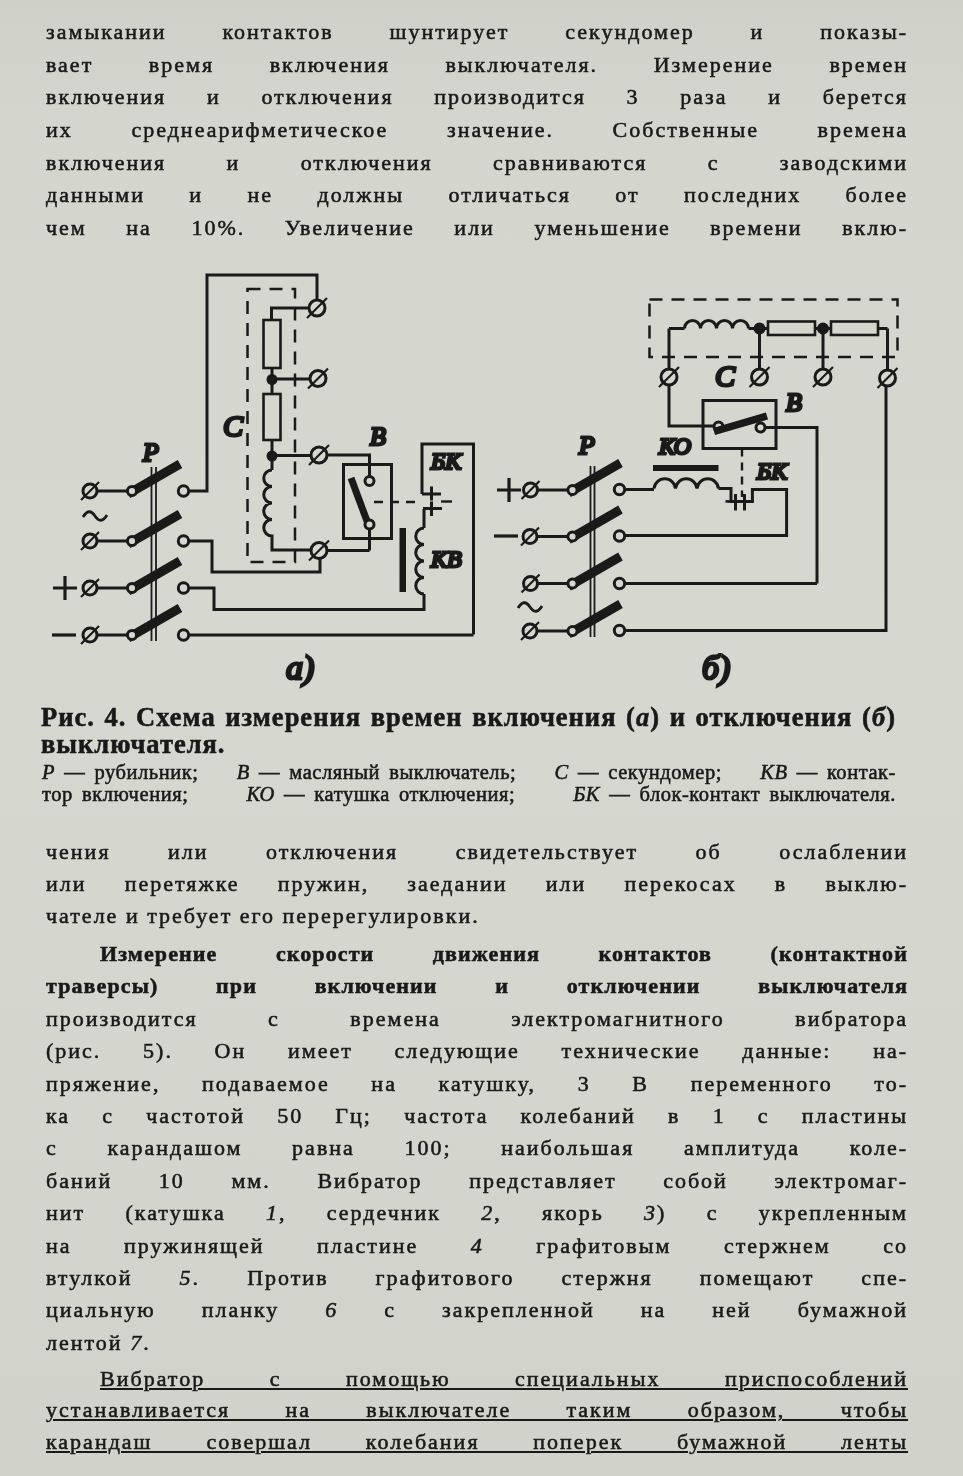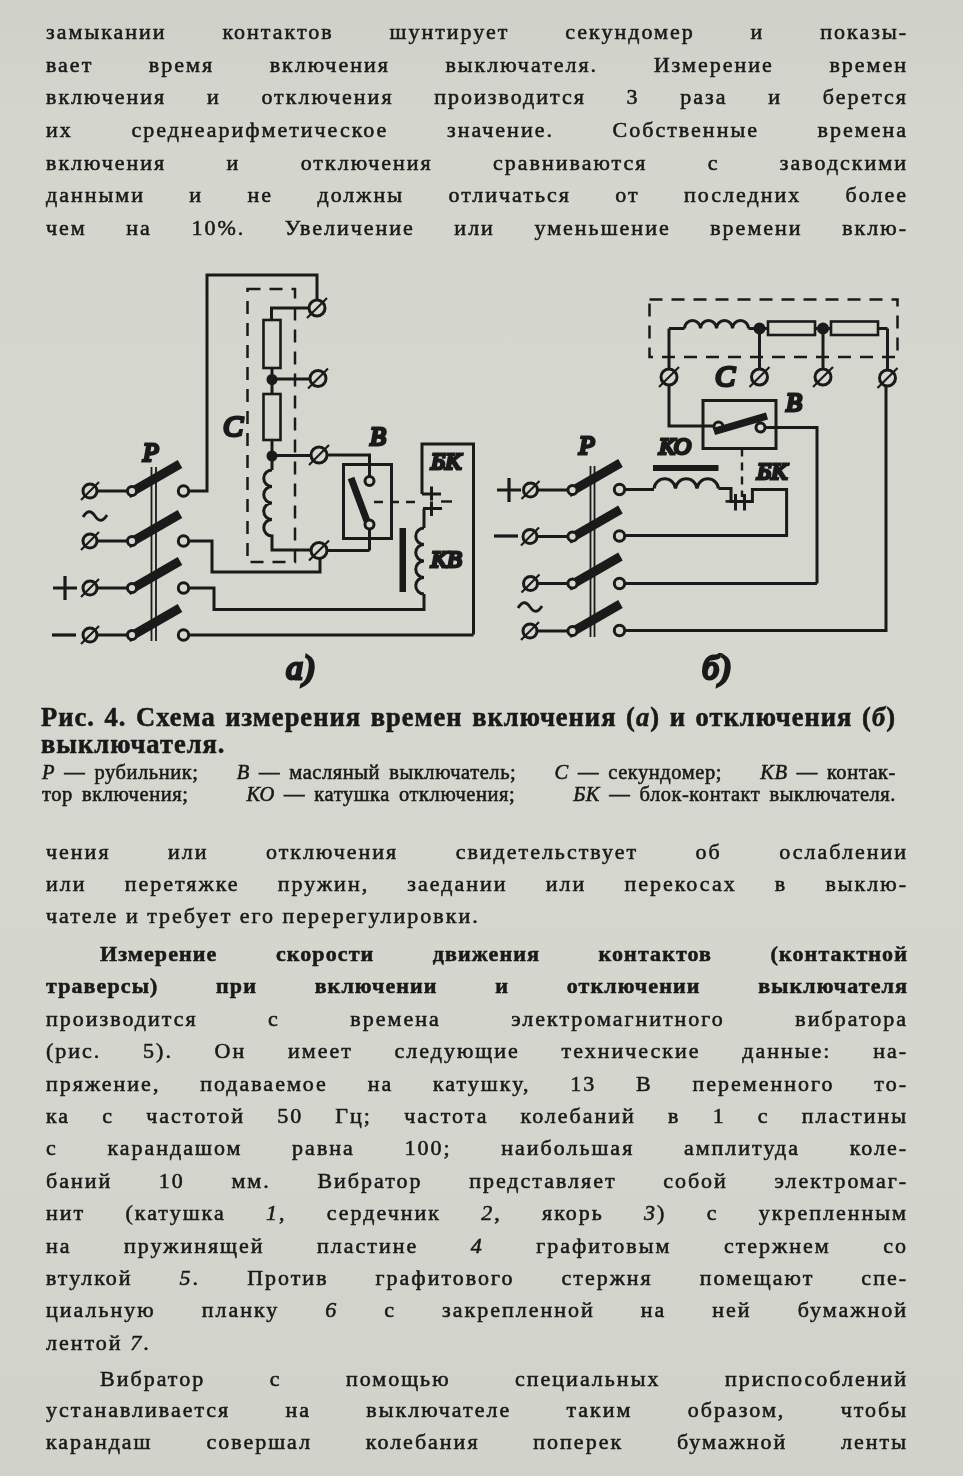--- a/index.html
+++ b/index.html
@@ -3,21 +3,21 @@
 <meta charset="utf-8">
 <style>
 html,body{margin:0;padding:0;}
 body{width:963px;height:1476px;background:linear-gradient(180deg,#cfd1c9 0%,#d4d6ce 8%,#d6d8d0 45%,#d4d6ce 75%,#d1d3cb 100%);overflow:hidden;position:relative;
   font-family:"Liberation Serif",serif;color:#191919;-webkit-text-stroke:0.55px #191919;}
 .blk{position:absolute;left:46px;width:862px;}
 .l{height:32.2px;line-height:32.2px;font-size:22px;text-align:justify;text-align-last:justify;
   white-space:nowrap;letter-spacing:2px;}
 #p1 .l{height:32.7px;line-height:32.7px;}
 #p3 .l{height:32.4px;line-height:32.4px;}
-#p4 .l{height:31.3px;line-height:31.3px;}
+#p4 .l{height:31.3px;line-height:31.3px;text-decoration:underline;}
 .bl{letter-spacing:1.1px;}
 .ll{text-align-last:left;}
 .ind{text-indent:54px;}
 b{font-weight:bold;margin-top:44px;}
 i{font-style:italic;}
 #cap{position:absolute;left:41px;width:855px;font-weight:bold;}
 #cap .c{height:27.2px;line-height:27.2px;font-size:26.5px;letter-spacing:1px;text-align:justify;text-align-last:justify;white-space:nowrap;}
 #cap .c2{text-align-last:left;}
 #leg{position:absolute;left:42px;width:854px;}
 #leg .e{display:inline-block;word-spacing:3.5px;}
@@ -228,21 +228,21 @@
 <div class="l">чения или отключения свидетельствует об ослаблении</div>
 <div class="l">или перетяжке пружин, заедании или перекосах в выклю-</div>
 <div class="l ll">чателе и требует его перерегулировки.</div>
 </div>
 
 <div class="blk" id="p3" style="top:938px;">
 <div class="l ind bl"><b>Измерение скорости движения контактов (контактной</b></div>
 <div class="l bl"><b>траверсы) при включении и отключении выключателя</b></div>
 <div class="l">производится с времена электромагнитного вибратора</div>
 <div class="l">(рис. 5). Он имеет следующие технические данные: на-</div>
-<div class="l">пряжение, подаваемое на катушку, 13 В переменного то-</div>
+<div class="l">пряжение, подаваемое на катушку, 3 В переменного то-</div>
 <div class="l">ка с частотой 50 Гц; частота колебаний в 1 с пластины</div>
 <div class="l">с карандашом равна 100; наибольшая амплитуда коле-</div>
 <div class="l">баний 10 мм. Вибратор представляет собой электромаг-</div>
 <div class="l">нит (катушка <i>1</i>, сердечник <i>2</i>, якорь <i>3</i>) с укрепленным</div>
 <div class="l">на пружинящей пластине <i>4</i> графитовым стержнем со</div>
 <div class="l">втулкой <i>5</i>. Против графитового стержня помещают спе-</div>
 <div class="l">циальную планку <i>6</i> с закрепленной на ней бумажной</div>
 <div class="l ll">лентой <i>7</i>.</div>
 </div>
 

